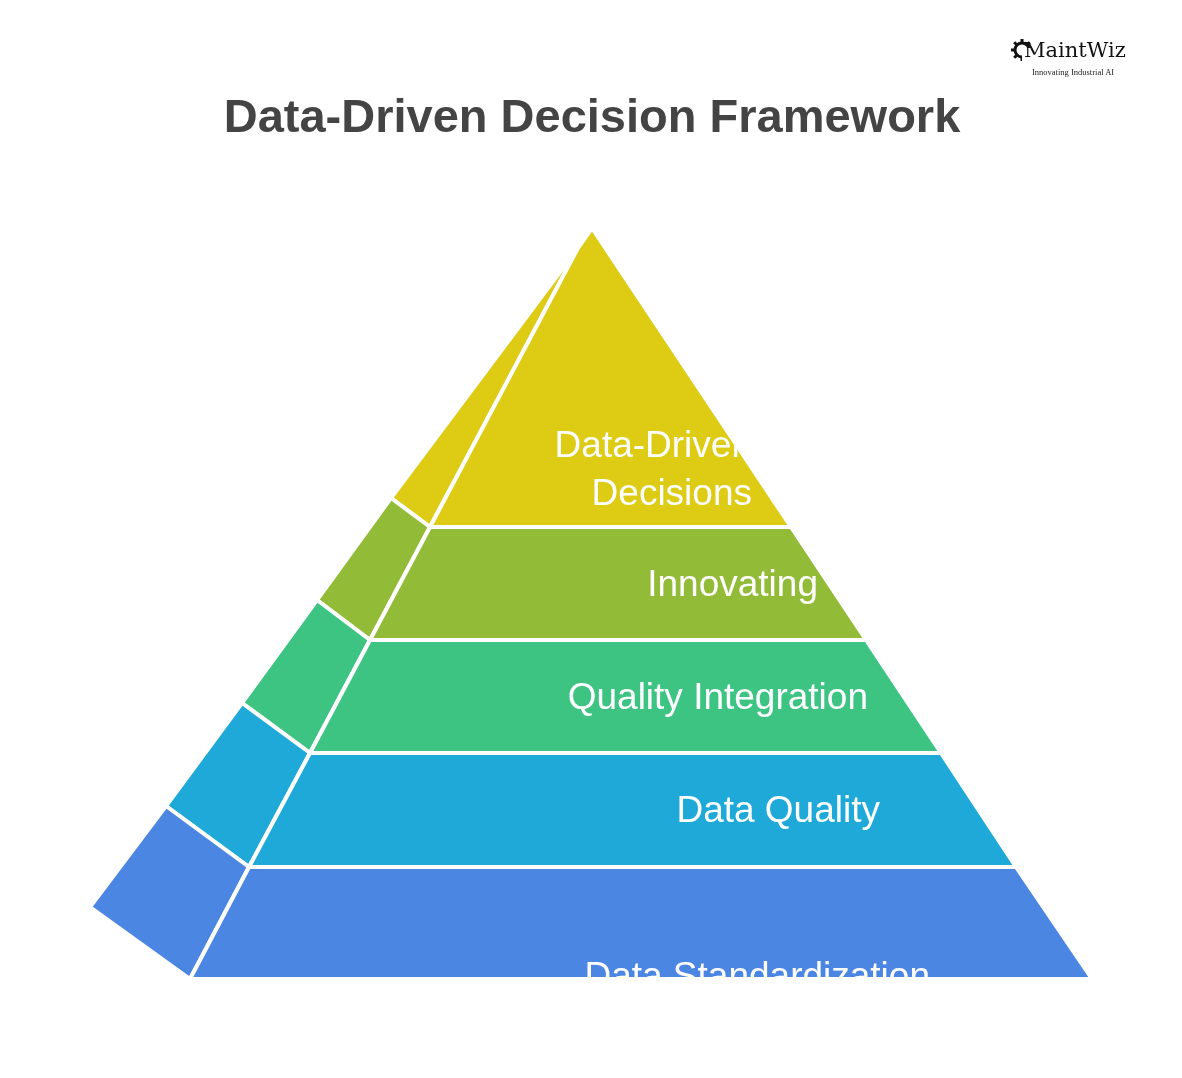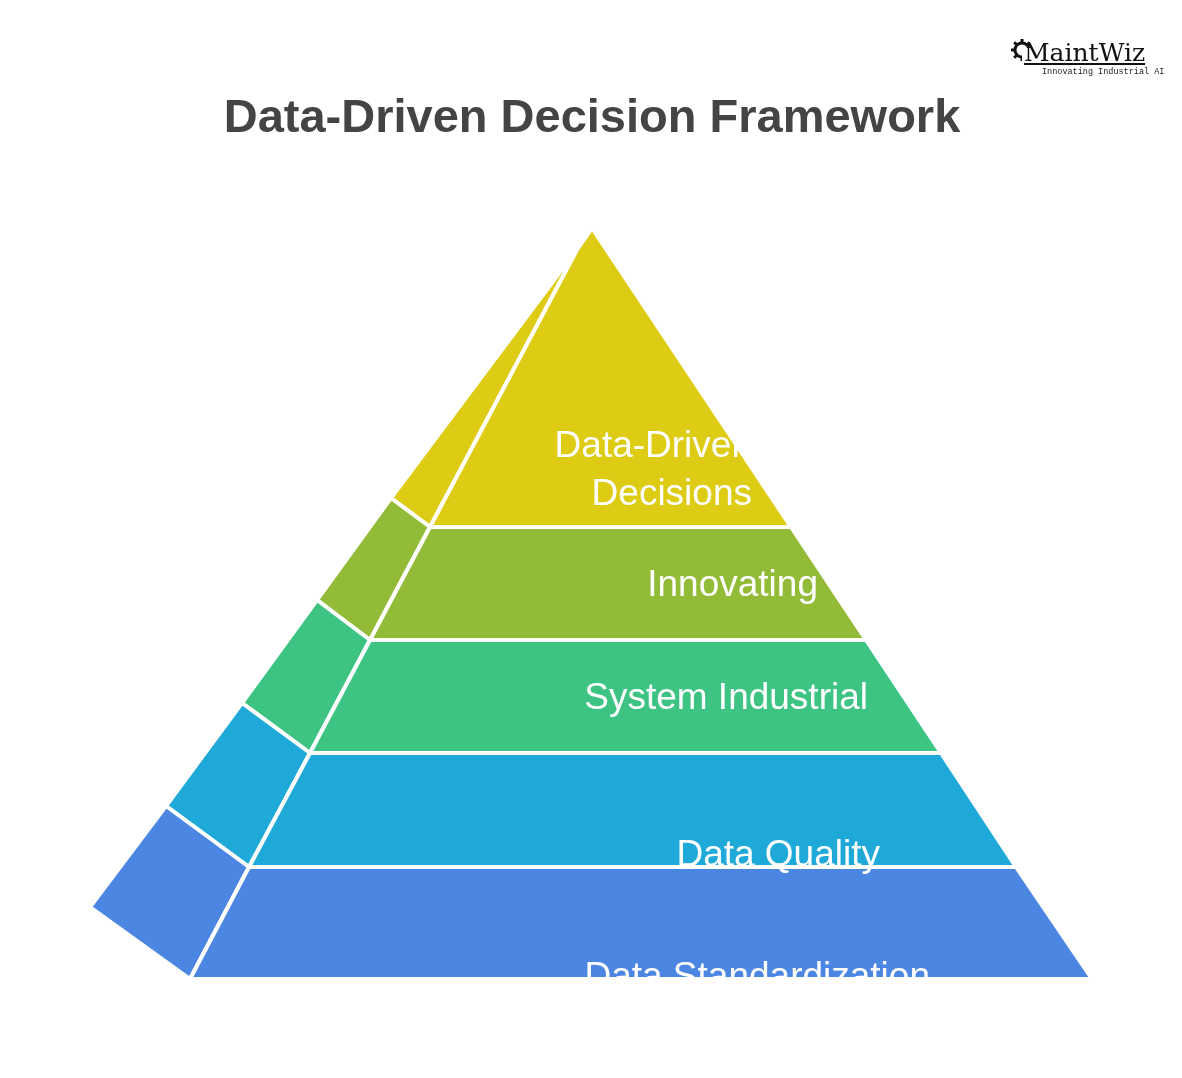--- a/index.html
+++ b/index.html
@@ -1,20 +1,20 @@
 <!DOCTYPE html>
 <html><head>
   <meta charset="utf-8">
   <style>
     html, body { margin: 0; padding: 0; background: #ffffff; }
     body { width: 1182px; height: 1078px; position: relative; overflow: hidden; font-family: "Liberation Sans", sans-serif; }
     .title { position: absolute; left: 0; top: 88px; width: 1184px; text-align: center; font-size: 47px; font-weight: bold; color: #444444; font-family: "Liberation Sans", sans-serif; letter-spacing: 0px; }
     .logo { position: absolute; left: 1006px; top: 34px; width: 140px; height: 50px; }
-    .logo-name { position: absolute; left: 18px; top: 4px; font-family: "DejaVu Serif", serif; font-size: 25px; color: #111111; letter-spacing: 0px; text-decoration: underline; }
-    .logo-tag { position: absolute; left: 36px; top: 33px; font-family: Liberation Mono, monospace; font-size: 8.5px; color: #222222; white-space: nowrap; text-align: center; }
+    .logo-name { position: absolute; left: 18px; top: 4px; font-family: "DejaVu Serif", serif; font-size: 21px; color: #111111; letter-spacing: 0px; }
+    .logo-tag { position: absolute; left: 26px; top: 33px; font-family: Liberation Serif, serif; font-size: 8.5px; color: #222222; white-space: nowrap; text-align: center; }
     .logo-gear { position: absolute; left: 4px; top: 4px; }
     svg.pyr { position: absolute; left: 0; top: 0; }
     .lbl { position: absolute; color: #ffffff; font-family: "Liberation Sans", sans-serif; font-size: 37px; text-align: right; line-height: 48px; white-space: nowrap; }
   </style>
 </head>
 <body>
 
 <div class="title">Data-Driven Decision Framework</div>
 
 <div class="logo">
@@ -59,15 +59,15 @@
 
     <polygon points="249,867 1016,867 1092,979 190,979" fill="#4C86E3"></polygon>
   </g>
 </svg>
 
 <div class="lbl" style="left:452px; top:421px; width:300px;">
   <div>Data-Driven</div>
   <div>Decisions</div>
 </div>
 <div class="lbl" style="left:418px; top:560px; width:400px;">Innovating</div>
-<div class="lbl" style="left:368px; top:673px; width:500px;">System Industrial</div>
-<div class="lbl" style="left:380px; top:786px; width:500px;margin-top:44px;">Data Quality</div>
+<div class="lbl" style="left:368px; top:673px; width:500px;">Quality Integration</div>
+<div class="lbl" style="left:380px; top:786px; width:500px;">Data Quality</div>
 <div class="lbl" style="left:330px; top:952px; width:600px;">Data Standardization</div>
 
 </body></html>

